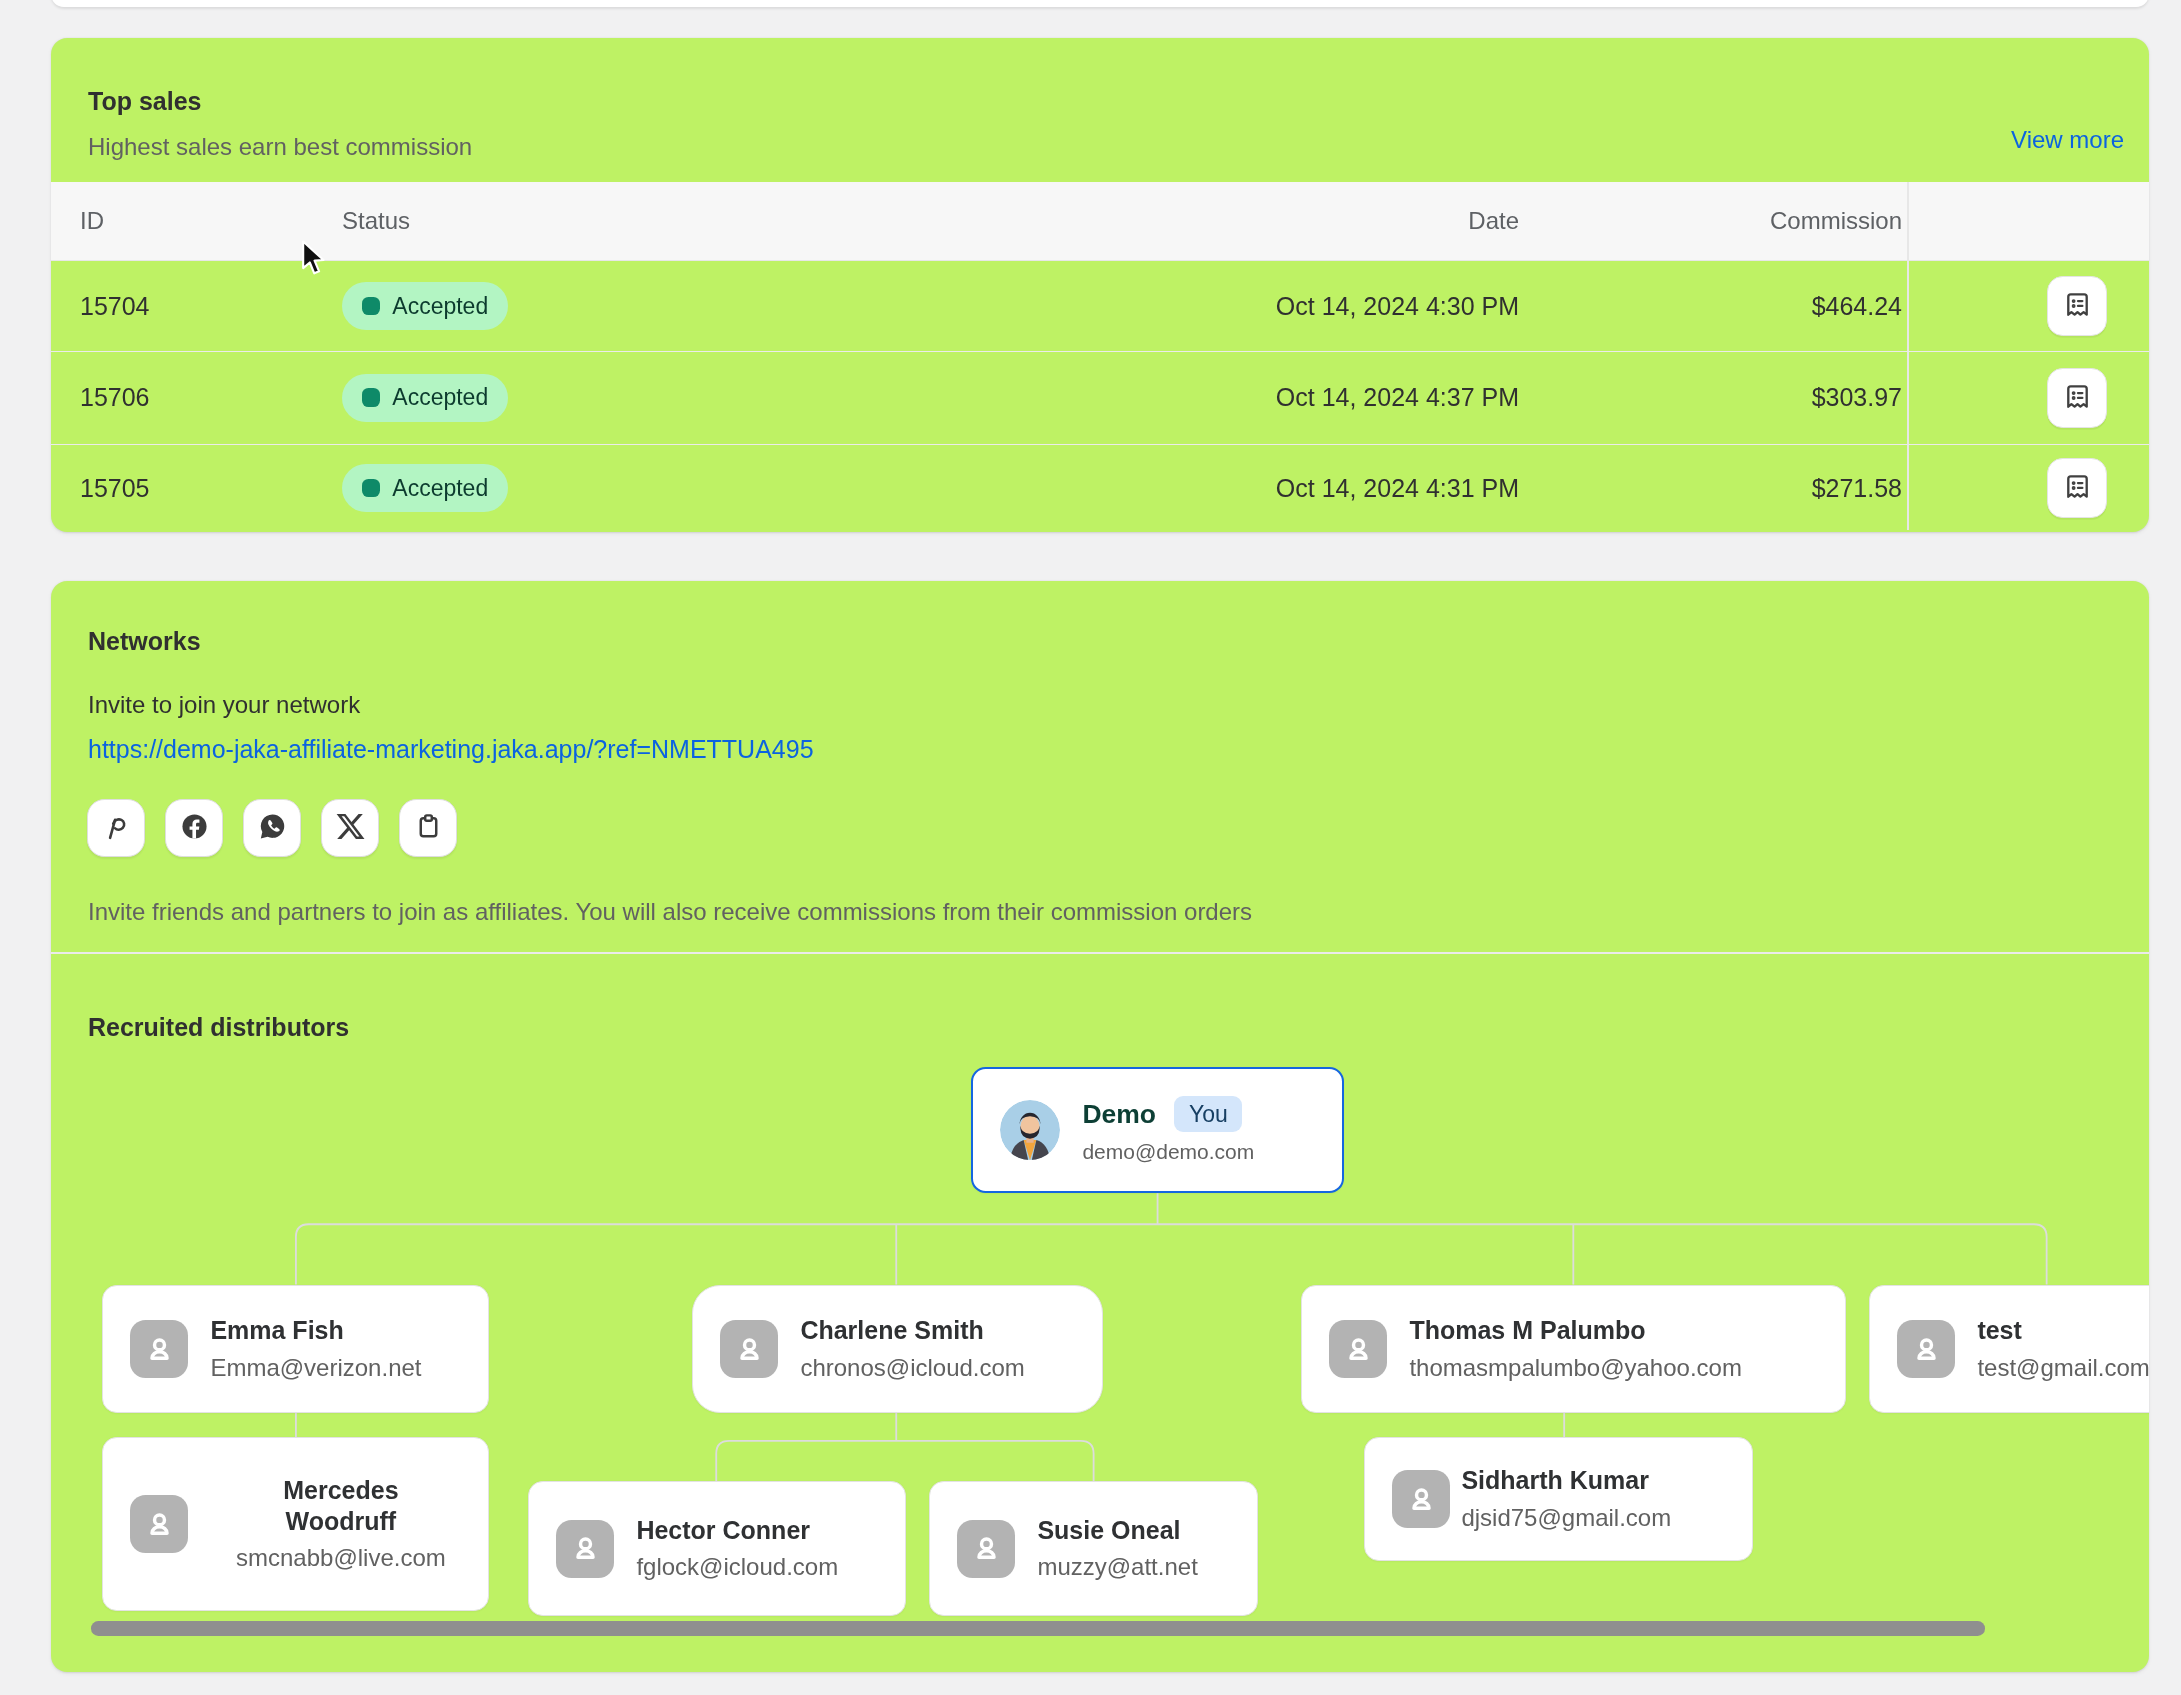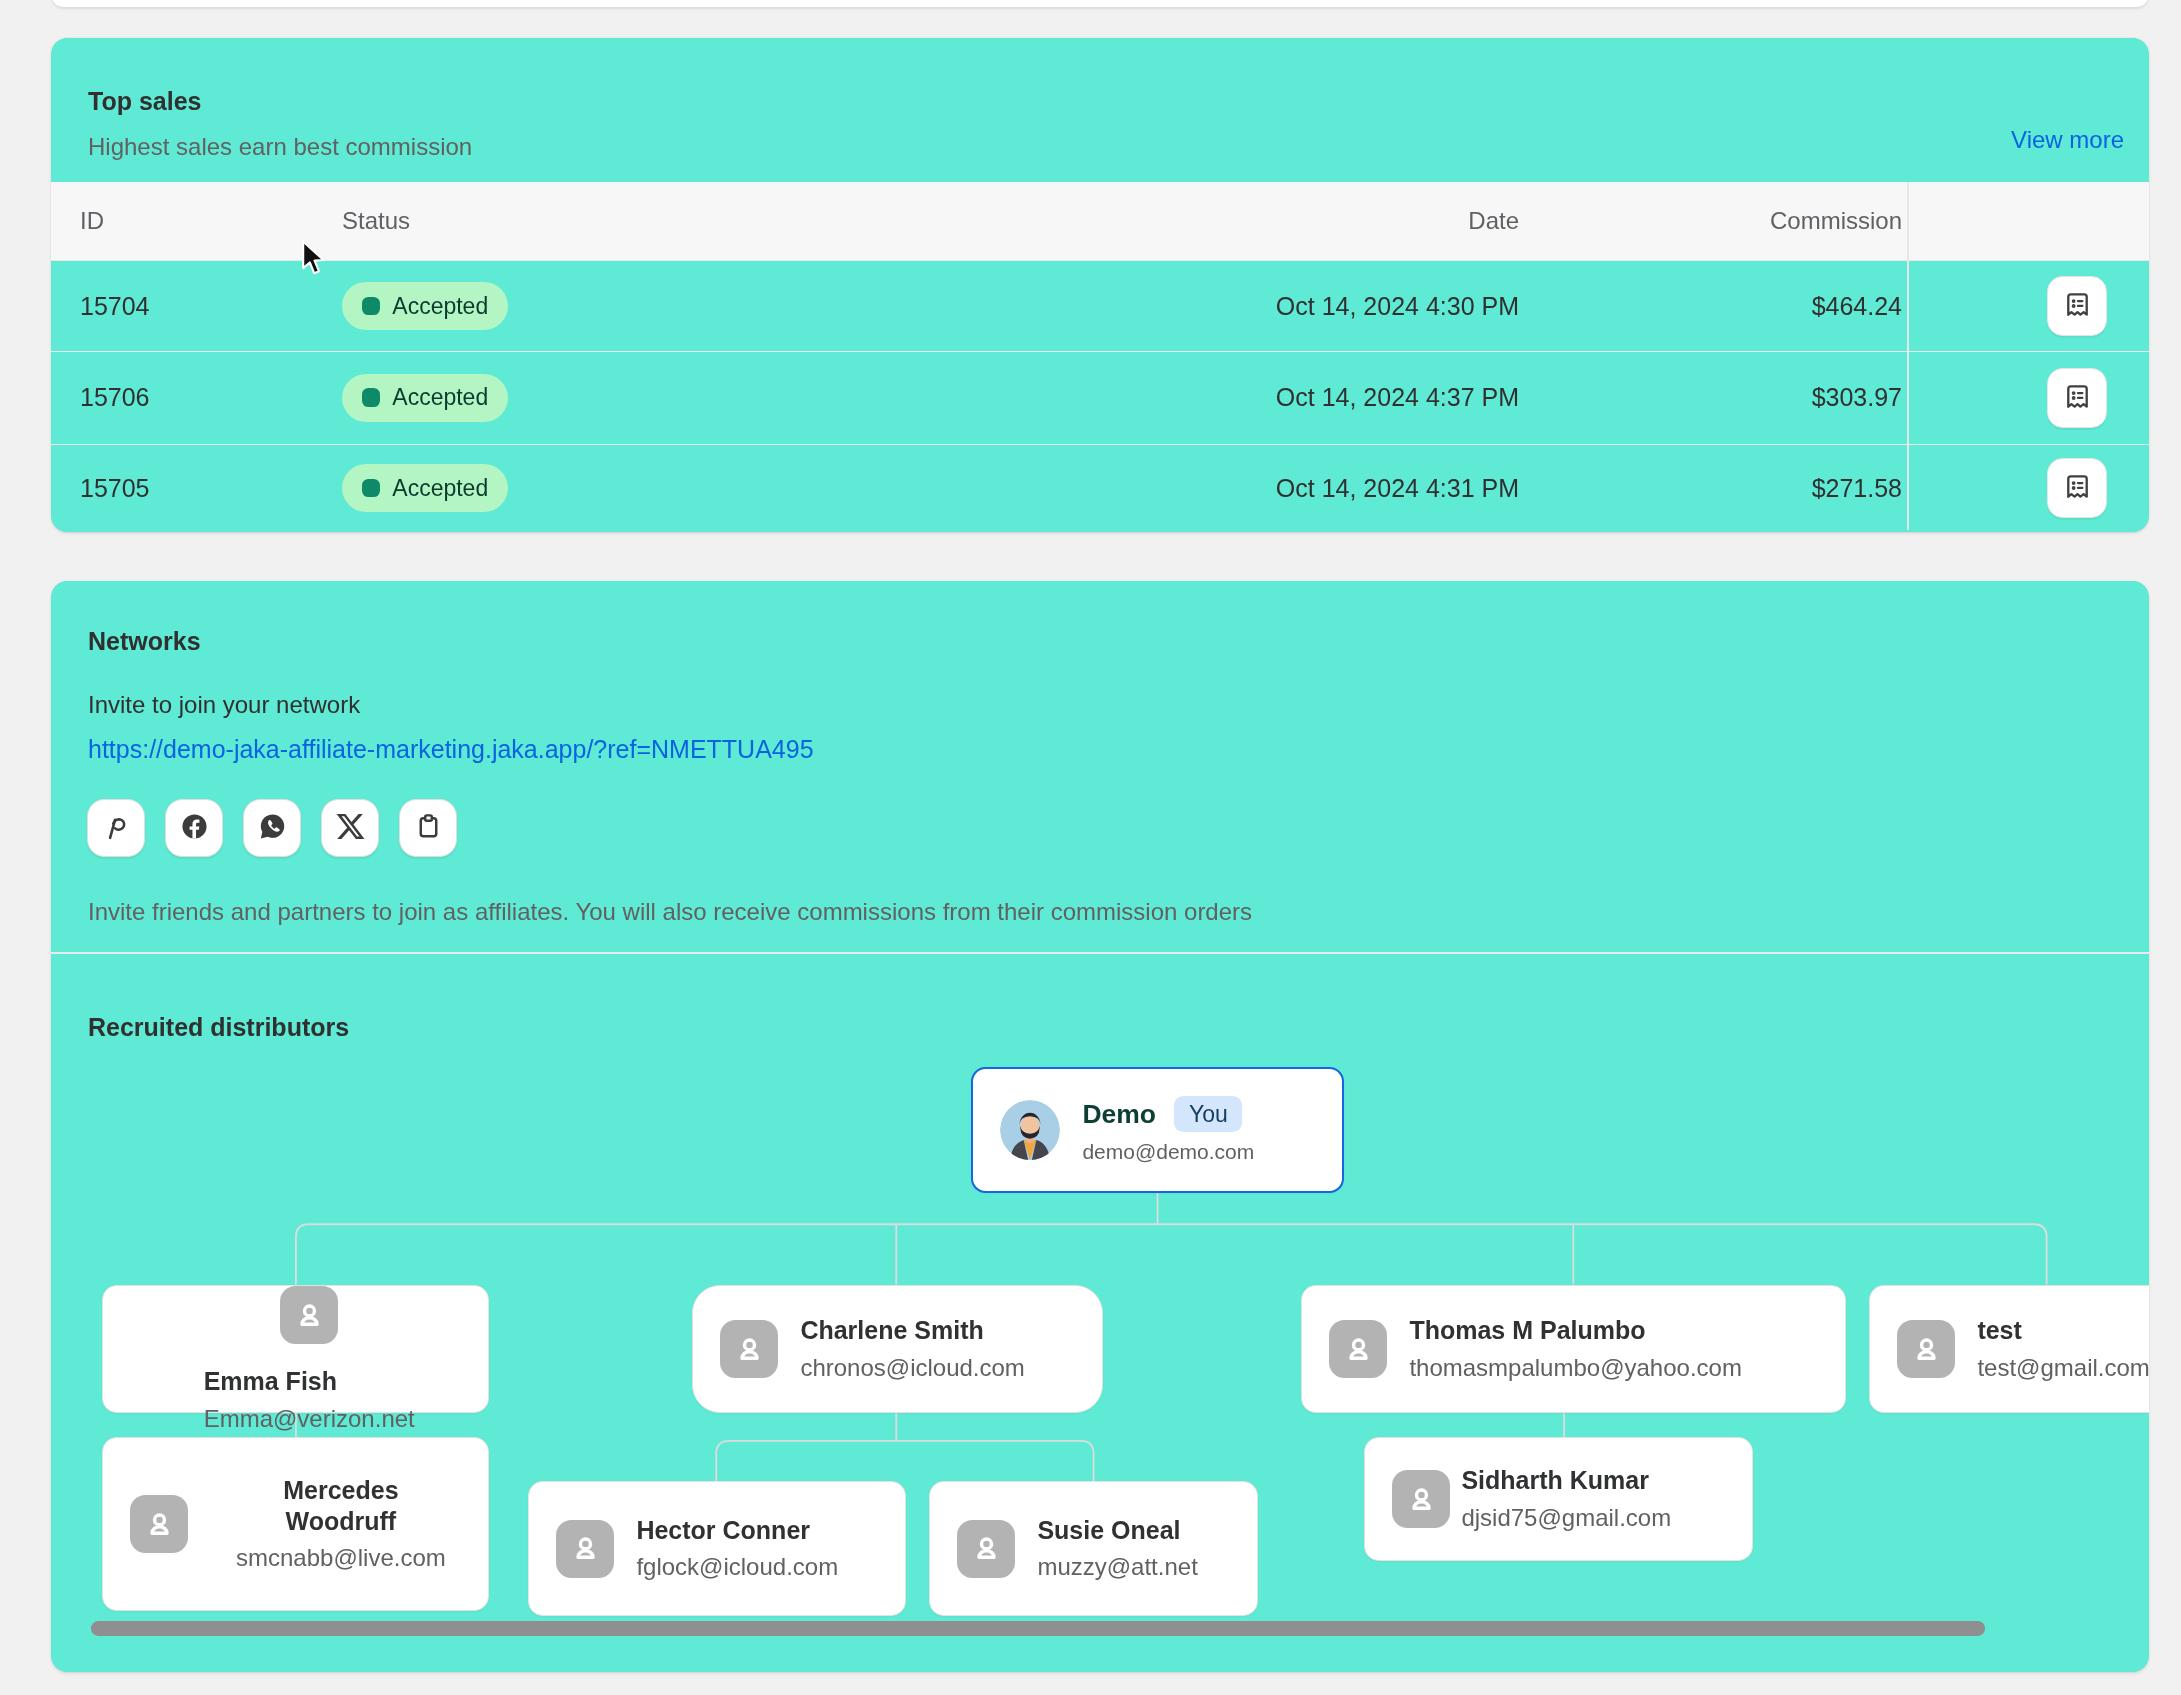--- a/index.html
+++ b/index.html
@@ -1,20 +1,20 @@
 <!DOCTYPE html>
 <html style="font-size:14.6px"><head>
 <meta charset="utf-8">
 <style>
   * { margin:0; padding:0; box-sizing:border-box; }
   html,body { background:#f1f1f2; }
   body { font-family:"Liberation Sans","DejaVu Sans",sans-serif; color:#303030; }
   #stage { position:relative; width:2182px; height:1696px; background:#f1f1f2; overflow:hidden; }
 
-  .card { position:absolute; left:51px; width:2098px; background:#5eead4; border-radius:16.4px;
+  .card { position:absolute; left:51px; width:2098px; background:#bef264; border-radius:16.4px;
           box-shadow:0 0.9px 1.8px rgba(0,0,0,.09), 0 1.8px 4.6px rgba(0,0,0,.05); }
   .prev-card-edge { position:absolute; left:51px; top:-11px; width:2098px; height:18.3px;
           background:#fff; border-radius:0 0 12.8px 12.8px; box-shadow:0 1.8px 2.7px rgba(0,0,0,.10); }
 
   
   #card-top-sales { top:38px; height:494px; overflow:hidden; }
   .card-title { position:absolute; font-size:25px; font-weight:700; color:#303030; }
   .card-sub   { position:absolute; font-size:24px; color:#616161; }
   .view-more  { position:absolute; top:88px; right:25px; font-size:24px; color:#0b63e0; text-decoration:none; }
 
@@ -64,21 +64,21 @@
   .node-email { font-size:24px; color:#616161; line-height:31px; margin-top:5.5px; white-space:nowrap; }
   .node--center .node-text { text-align:center; width:261px; }
   .node--center .node-name { max-width:164px; margin:0 auto; }
 
   #node-root { left:920px; top:486px; width:373px; height:126px; border:2.7px solid #1566e0; border-radius:14.6px; }
   .root-name-row { display:flex; align-items:center; gap:18.3px; }
   .root-name { font-size:26.5px; font-weight:700; color:#0d3f35; }
   .you-badge { background:#d4e6fb; color:#173f63; font-size:23px; padding:4.6px 14.6px; border-radius:9.1px; }
   .root-email { font-size:21px; color:#616161; margin-top:7.3px; }
 
-  #node-emma     { left:51px;   top:704px; width:387px; height:128px;flex-direction:column; }
+  #node-emma     { left:51px;   top:704px; width:387px; height:128px; }
   #node-charlene { left:641px;  top:704px; width:411px; height:128px;border-radius:28px; }
   #node-thomas   { left:1250px; top:704px; width:545px; height:128px; }
   #node-test     { left:1818px; top:704px; width:393px; height:128px; }
   #node-mercedes { left:51px;   top:856px; width:387px; height:174px; }
   #node-hector   { left:477px;  top:900px; width:378px; height:135px; }
   #node-susie    { left:878px;  top:900px; width:329px; height:135px; }
   #node-sidharth { left:1313px; top:856px; width:389px; height:124px;gap:11px; }
 
   .connectors { position:absolute; left:0; top:0; width:2098px; height:1091px; pointer-events:none; }
   .hscrollbar { position:absolute; left:40px; top:1040px; width:1894px; height:14.6px;

